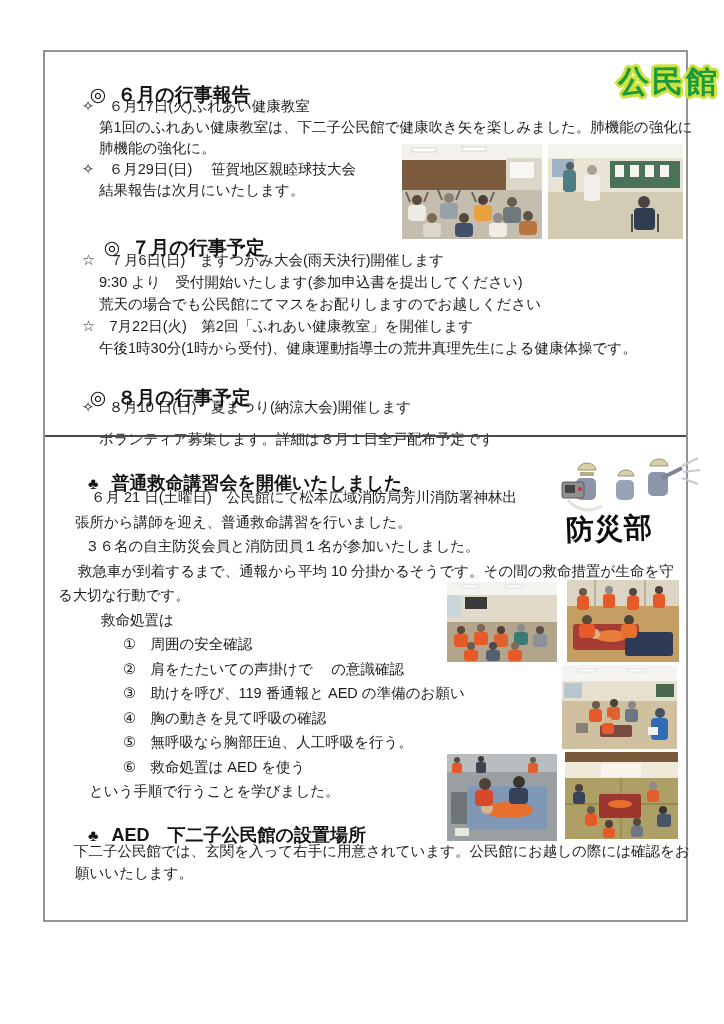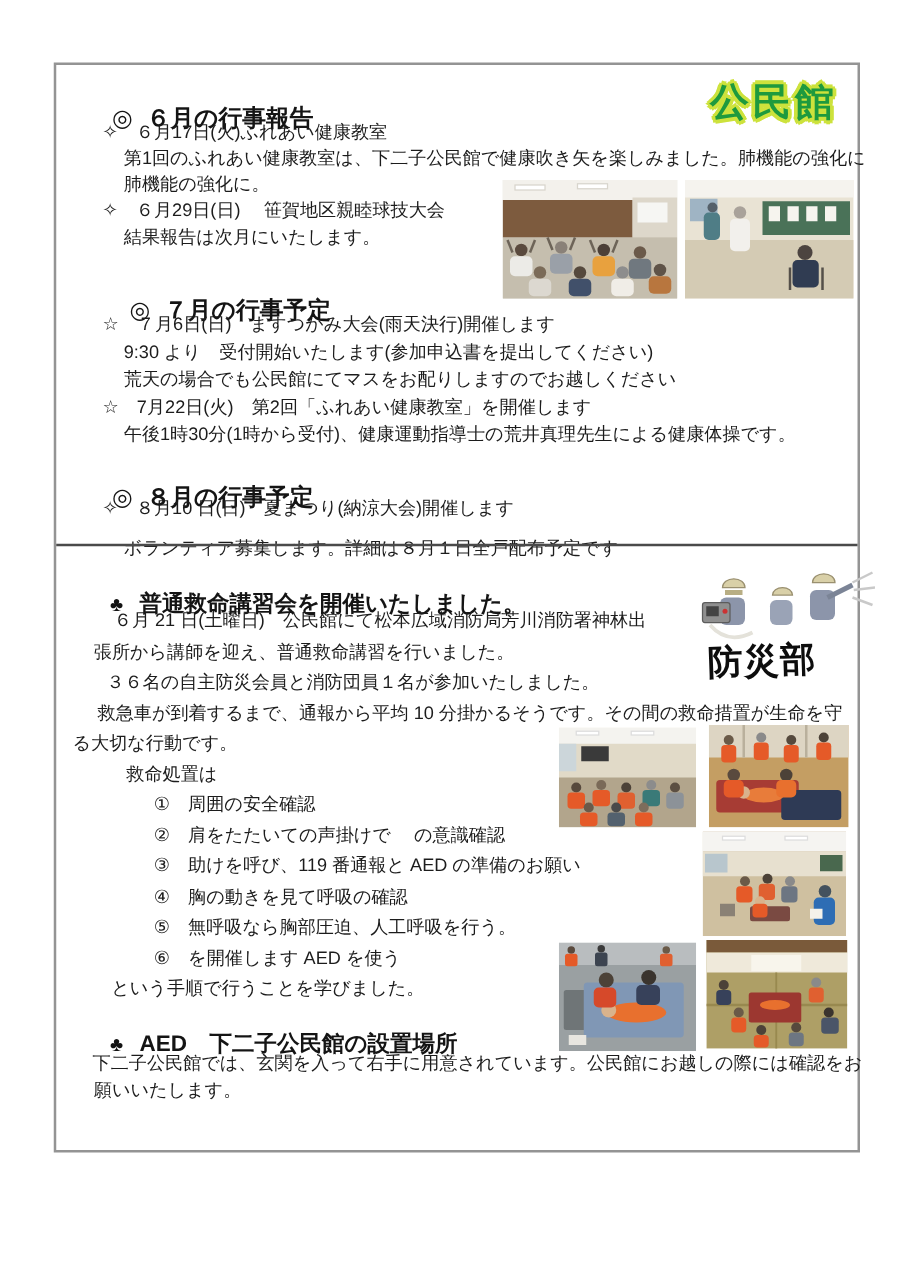--- a/index.html
+++ b/index.html
@@ -29,21 +29,21 @@
   #cpr-lines .ln:nth-child(4){padding-left:33px;}
   #cpr-lines .ln:nth-child(5){padding-left:13px;}
   #cpr-lines .ln:nth-child(6){padding-left:56px;}
   #cpr-lines .ln:nth-child(n+7):nth-child(-n+12){padding-left:78px;}
   #cpr-lines .ln:nth-child(13){padding-left:44px;}
   #aed-lines .ln:nth-child(1){padding-left:29px;}
   #aed-lines .ln:nth-child(2),#aed-lines .ln:nth-child(3){padding-left:30px;}
   .divider{position:absolute;left:0;right:0;top:383px;border-top:2px solid #4a4a4a;}
   
   .logo{position:absolute;left:523px;top:6px;width:152px;height:48px;display:flex;
-        align-items:center;justify-content:flex-start;}
+        align-items:center;justify-content:flex-end;}
   .logo span{font-size:31px;font-weight:800;letter-spacing:3px;color:#1e9a3e;
         text-shadow:-3px 0 0 #cde23c,3px 0 0 #cde23c,0 -3px 0 #cde23c,0 3px 0 #cde23c,
                     -2px -2px 0 #cde23c,2px 2px 0 #cde23c,-2px 2px 0 #cde23c,2px -2px 0 #cde23c;}
   
   .bousai{position:absolute;left:505px;top:396px;width:150px;height:122px;}
   .bousai svg{position:absolute;left:0;top:0;}
   .bousai .label{position:absolute;left:16px;top:62px;font-size:28px;font-weight:800;
         color:#0d0d0d;letter-spacing:1px;transform:rotate(-2deg);white-space:pre;}
   .photo{position:absolute;overflow:hidden;}
   .photo svg{display:block;}
@@ -180,21 +180,21 @@
       <div class="ln">張所から講師を迎え、普通救命講習を行いました。</div>
       <div class="ln">３６名の自主防災会員と消防団員１名が参加いたしました。</div>
       <div class="ln">救急車が到着するまで、通報から平均 10 分掛かるそうです。その間の救命措置が生命を守</div>
       <div class="ln">る大切な行動です。</div>
       <div class="ln">救命処置は</div>
       <div class="ln">①　周囲の安全確認</div>
       <div class="ln">②　肩をたたいての声掛けで　 の意識確認</div>
       <div class="ln">③　助けを呼び、119 番通報と AED の準備のお願い</div>
       <div class="ln">④　胸の動きを見て呼吸の確認</div>
       <div class="ln">⑤　無呼吸なら胸部圧迫、人工呼吸を行う。</div>
-      <div class="ln">⑥　を開催します AED を使う</div>
+      <div class="ln">⑥　救命処置は AED を使う</div>
       <div class="ln">という手順で行うことを学びました。</div>
     </div>
 
     <div class="photo" style="left:402px;top:530px;width:110px;height:80px;">
       <svg width="110" height="80" viewBox="0 0 110 80">
         <rect width="110" height="80" fill="#e1dac8"></rect>
         <rect width="110" height="13" fill="#f4f3ef"></rect>
         <rect x="14" y="3" width="18" height="3" fill="#fff" stroke="#ddd"></rect>
           <rect x="58" y="3" width="18" height="3" fill="#fff" stroke="#ddd"></rect>
         <rect x="0" y="13" width="14" height="22" fill="#ccd6da"></rect>

